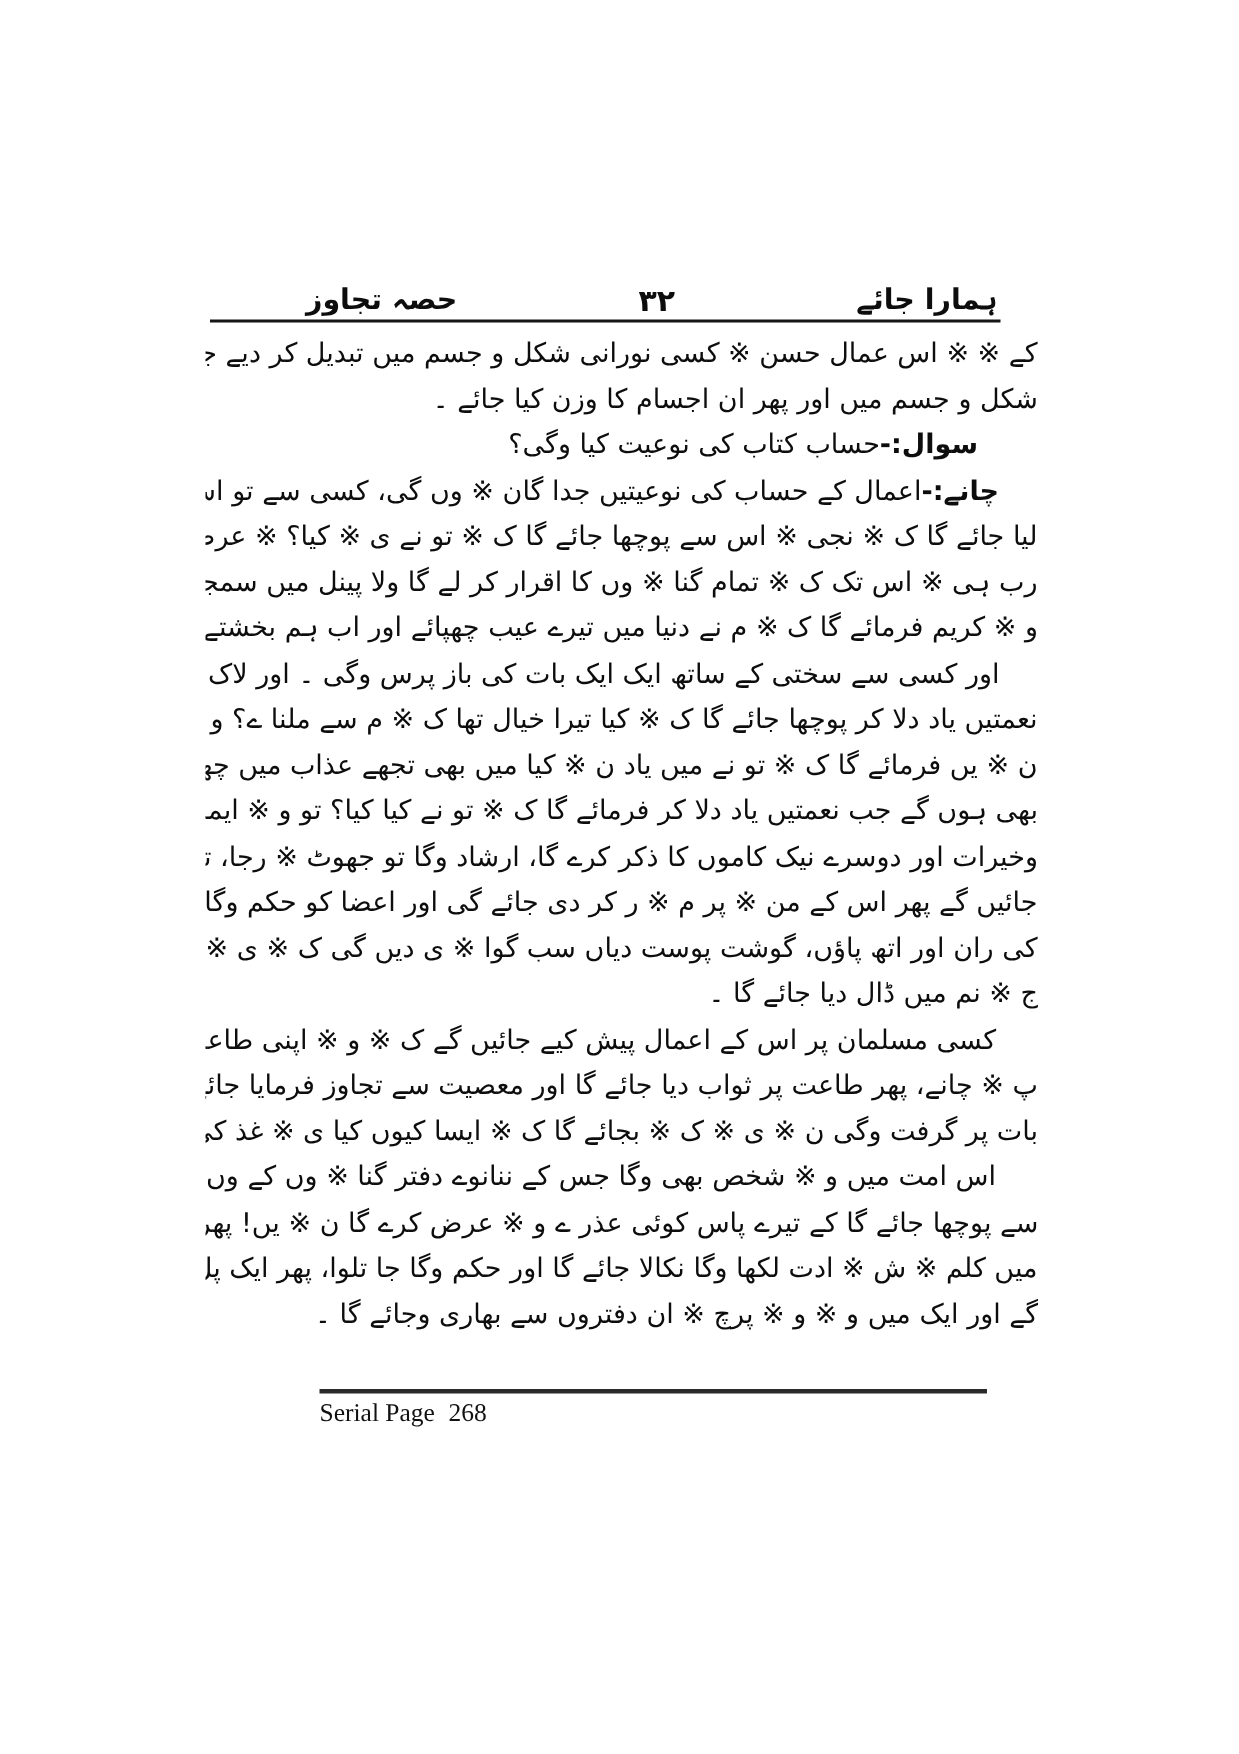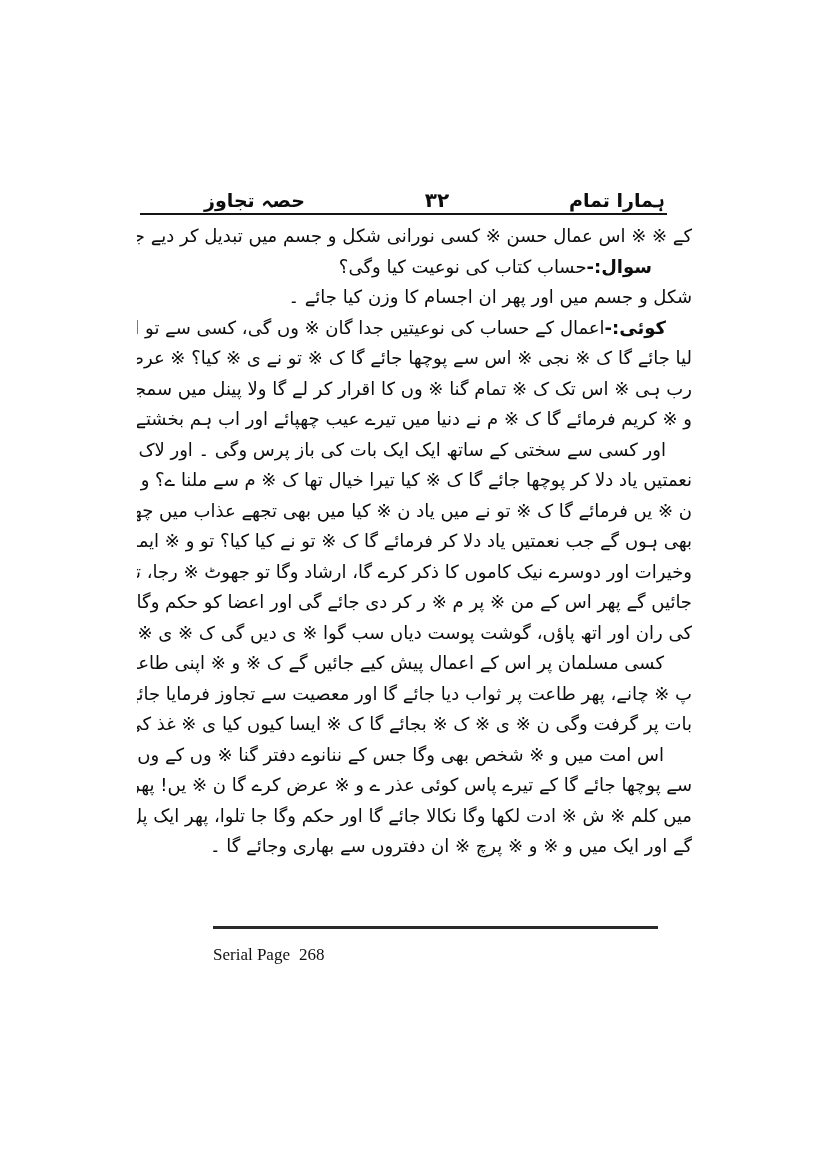--- a/index.html
+++ b/index.html
@@ -55,52 +55,53 @@
   .line-prefix { font-weight: bold; }
   
   .footer {
     position: absolute;
     left: 213px; top: 926px;
     width: 445px;
     border-top: 3px solid #2a2a2a;
     font-family: "Liberation Serif", serif;
     font-size: 17px;
     color: #111111;
-    padding-top: 16px;
+    padding-top: 3px;
     text-align: left;
   }
   .footer .serial-num { margin-left: 9px; }
 </style>
 </head>
 <body>
 
 <div class="page">
 
   <div class="header">
-    <span class="h-right">ہمارا تمام</span>
+    <span class="h-right">ہمارا جائے</span>
     <span class="h-center">۳۲</span>
     <span class="h-left">حصہ تجاوز</span>
   </div>
 
   <div class="text-block">
 
   <div class="line"><b class="line-prefix"></b><span>کے ※ ※ اس عمال حسن ※ کسی نورانی شکل و جسم میں تبدیل کر دیے جائیں و اعمال قبیح ※ کسی ظلمانی</span></div>
+      <div class="line line-end"><b class="line-prefix"></b><span>شکل و جسم میں اور پھر ان اجسام کا وزن کیا جائے ۔</span></div>
       <div class="line line-end" style="padding-right: 40px;"><b class="line-prefix">سوال:-</b><span>حساب کتاب کی نوعیت کیا وگی؟</span></div>
-      <div class="line line-end"><b class="line-prefix"></b><span>شکل و جسم میں اور پھر ان اجسام کا وزن کیا جائے ۔</span></div>
-      <div class="line" style="padding-right: 26px;"><b class="line-prefix">کوئی:-</b><span>اعمال کے حساب کی نوعیتیں جدا گان ※ وں گی، کسی سے تو اس طرح حساب</span></div>
+      <div class="line" style="padding-right: 26px;"><b class="line-prefix">چانے:-</b><span>اعمال کے حساب کی نوعیتیں جدا گان ※ وں گی، کسی سے تو اس طرح حساب</span></div>
       <div class="line"><b class="line-prefix"></b><span>لیا جائے گا ک ※ نجی ※ اس سے پوچھا جائے گا ک ※ تو نے ی ※ کیا؟ ※ عرض کرے گا اس سے میرے</span></div>
       <div class="line"><b class="line-prefix"></b><span>رب ہی ※ اس تک ک ※ تمام گنا ※ وں کا اقرار کر لے گا ولا پینل میں سمجھ کا ک ※ اب کم بختی آئی مگر</span></div>
       <div class="line line-end"><b class="line-prefix"></b><span>و ※ کریم فرمائے گا ک ※ م نے دنیا میں تیرے عیب چھپائے اور اب ہم بخشتے ہیں ۔</span></div>
       <div class="line" style="padding-right: 26px;"><b class="line-prefix"></b><span>اور کسی سے سختی کے ساتھ ایک ایک بات کی باز پرس وگی ۔ اور لاک وگا اور کسی کو</span></div>
       <div class="line"><b class="line-prefix"></b><span>نعمتیں یاد دلا کر پوچھا جائے گا ک ※ کیا تیرا خیال تھا ک ※ م سے ملنا ے؟ و ※ عرض کرے گا ک ※</span></div>
       <div class="line"><b class="line-prefix"></b><span>ن ※ یں فرمائے گا ک ※ تو نے میں یاد ن ※ کیا میں بھی تجھے عذاب میں چھوڑتے ہیں ۔ بعض کافر ایسے</span></div>
       <div class="line"><b class="line-prefix"></b><span>بھی ہوں گے جب نعمتیں یاد دلا کر فرمائے گا ک ※ تو نے کیا کیا؟ تو و ※ ایمان نماز، روز ※ صدق ※</span></div>
       <div class="line"><b class="line-prefix"></b><span>وخیرات اور دوسرے نیک کاموں کا ذکر کرے گا، ارشاد وگا تو جھوٹ ※ رجا، تجھ پر گوا ※ پیش کیے</span></div>
       <div class="line"><b class="line-prefix"></b><span>جائیں گے پھر اس کے من ※ پر م ※ ر کر دی جائے گی اور اعضا کو حکم وگا ک ※ بول چلو، اس وقت اس</span></div>
       <div class="line"><b class="line-prefix"></b><span>کی ران اور اتھ پاؤں، گوشت پوست دیاں سب گوا ※ ی دیں گی ک ※ ی ※ توایسا تھا، ایسا تھا، و ※</span></div>
+      <div class="line line-end"><b class="line-prefix"></b><span>ج ※ نم میں ڈال دیا جائے گا ۔</span></div>
       <div class="line" style="padding-right: 28px;"><b class="line-prefix"></b><span>کسی مسلمان پر اس کے اعمال پیش کیے جائیں گے ک ※ و ※ اپنی طاعت و معصیت کو</span></div>
       <div class="line"><b class="line-prefix"></b><span>پ ※ چانے، پھر طاعت پر ثواب دیا جائے گا اور معصیت سے تجاوز فرمایا جائے گا یعنی ن ※ بات</span></div>
       <div class="line"><b class="line-prefix"></b><span>بات پر گرفت وگی ن ※ ی ※ ک ※ بجائے گا ک ※ ایسا کیوں کیا ی ※ غذ کی طلب وگی ون ※ اس پر حجت</span></div>
       <div class="line" style="padding-right: 28px;"><b class="line-prefix"></b><span>اس امت میں و ※ شخص بھی وگا جس کے ننانوے دفتر گنا ※ وں کے وں گے اور اس</span></div>
       <div class="line"><b class="line-prefix"></b><span>سے پوچھا جائے گا کے تیرے پاس کوئی عذر ے و ※ عرض کرے گا ن ※ یں! پھر ایک پرچ ※ جس</span></div>
       <div class="line"><b class="line-prefix"></b><span>میں کلم ※ ش ※ ادت لکھا وگا نکالا جائے گا اور حکم وگا جا تلوا، پھر ایک پل ※ پر سب دفتر رکھے جائیں</span></div>
       <div class="line line-end"><b class="line-prefix"></b><span>گے اور ایک میں و ※ و ※ پرچ ※ ان دفتروں سے بھاری وجائے گا ۔</span></div>
     </div>
 
   <div class="footer">

